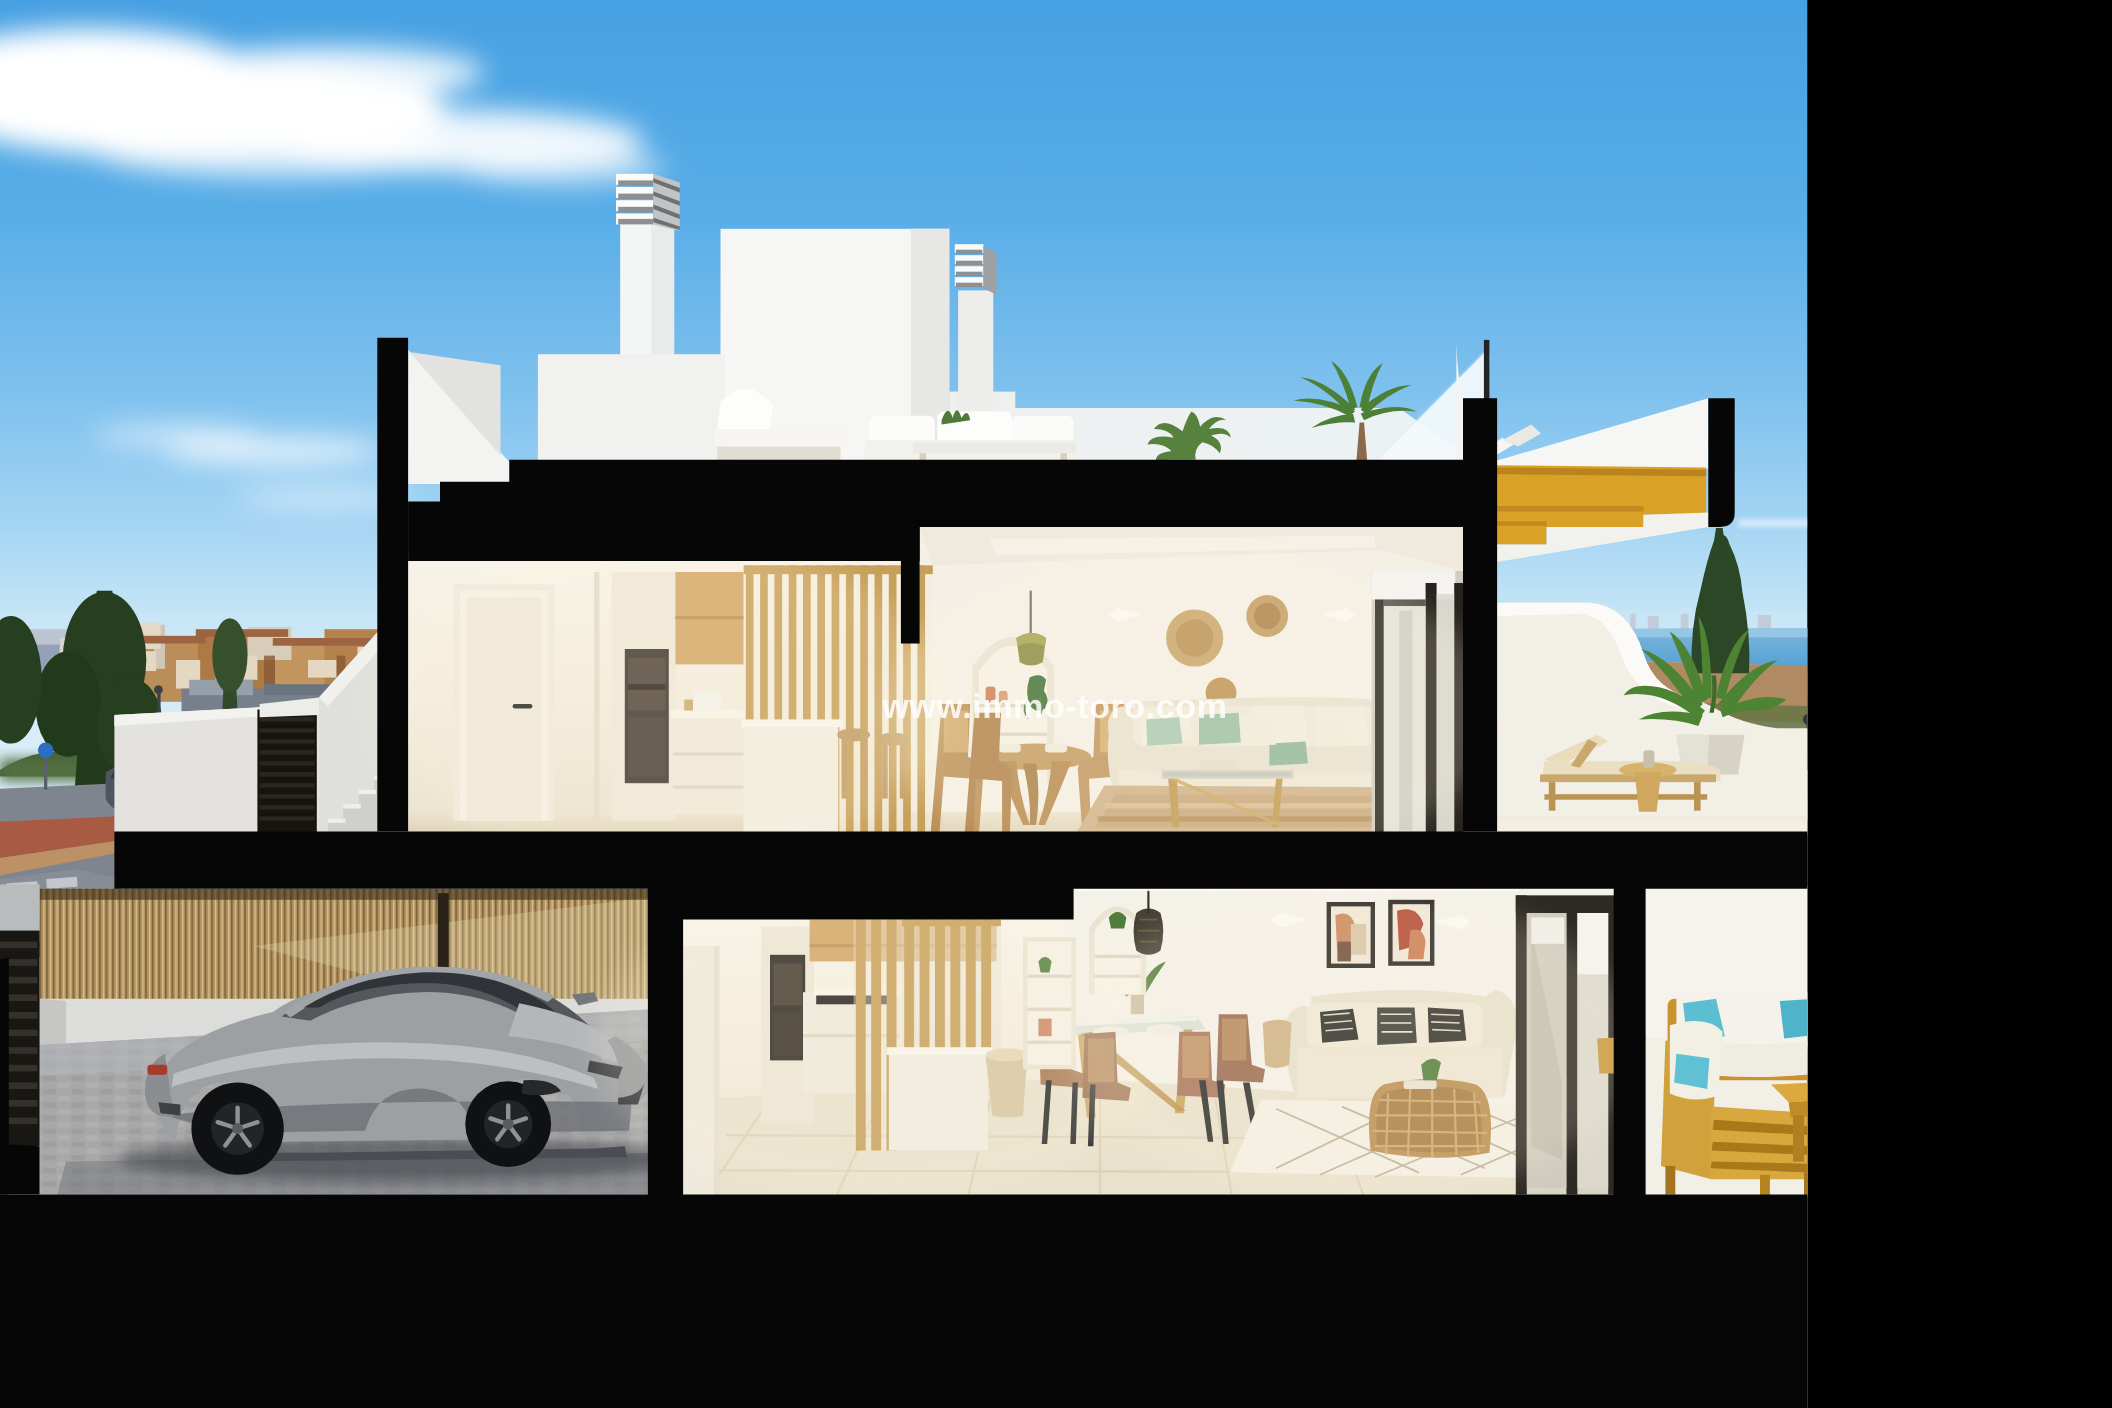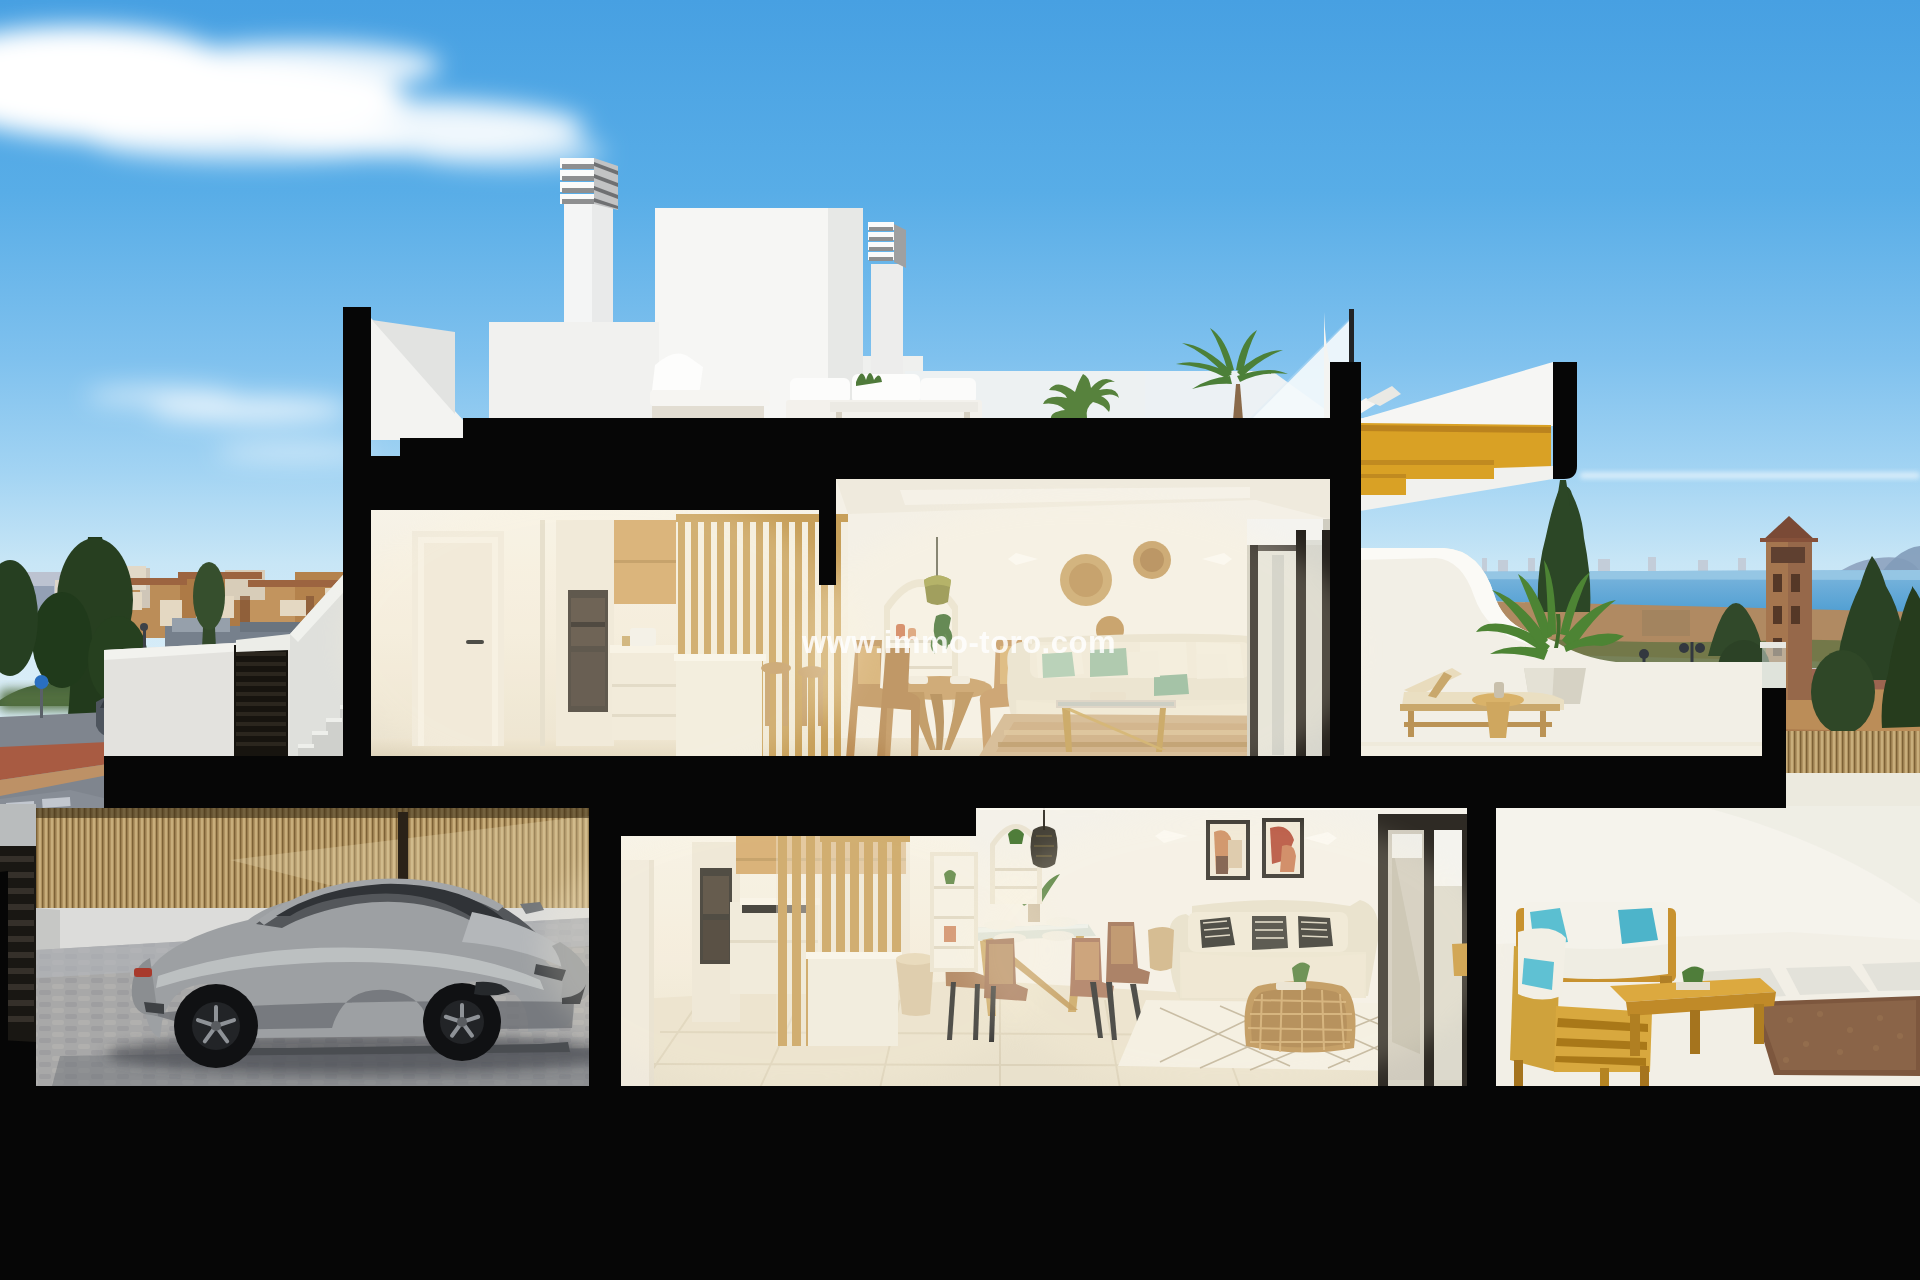--- a/index.html
+++ b/index.html
@@ -1,16 +1,16 @@
 <!DOCTYPE html>
 <html><head>
 <meta charset="utf-8">
 <style>
   html,body{margin:0;padding:0;background:#000;}
-  #scene{width:1920px;height:1280px;position:relative;overflow:hidden;font-family:"Liberation Sans",sans-serif;}
+  #scene{width:1643px;height:1280px;position:relative;overflow:hidden;font-family:"Liberation Sans",sans-serif;}
 </style>
 </head>
 <body>
 <div id="scene">
 <svg width="1920" height="1280" viewBox="0 0 1920 1280" xmlns="http://www.w3.org/2000/svg">
 <defs>
   <linearGradient id="sky" x1="0" y1="0" x2="0" y2="1">
     <stop offset="0" stop-color="#47a0e2"></stop>
     <stop offset="0.15" stop-color="#58ade7"></stop>
     <stop offset="0.28" stop-color="#7fc1ee"></stop>

